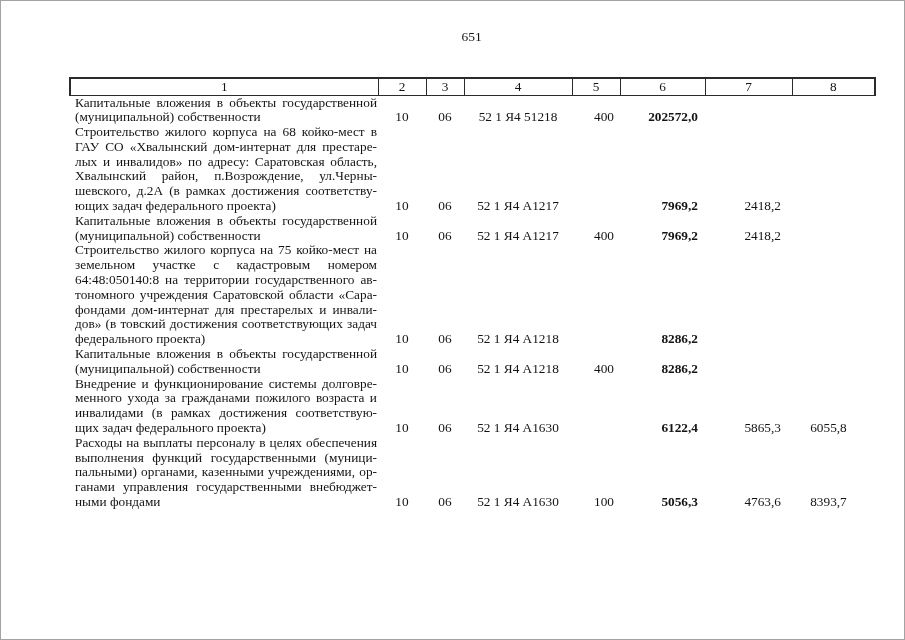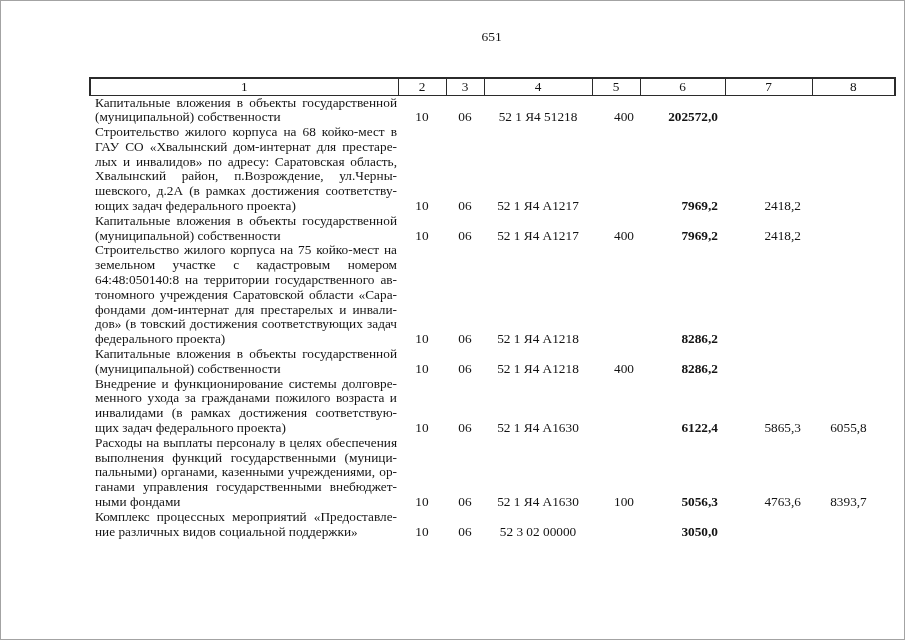--- a/index.html
+++ b/index.html
@@ -9,21 +9,21 @@
     width: 905px;
     height: 640px;
     background: #ffffff;
     border: 1px solid #a3a3a3;
     overflow: hidden;
     font-family: "Liberation Serif", serif;
     color: #141414;
   }
   .doc {
     position: absolute;
-    left: 88px;
+    left: 68px;
     top: 0;
     width: 805px;
   }
   .page-number {
     margin-top: 28px;
     text-align: center;
     font-size: 13.5px;
     line-height: 15px;
   }
   table.budget-table {
@@ -197,29 +197,16 @@
               <div class="ln last">ными фондами</div>
             </td>
             <td class="c2">10</td>
             <td class="c3">06</td>
             <td class="c4">52 1 Я4 А1630</td>
             <td class="c5">100</td>
             <td class="c6">5056,3</td>
             <td class="c7">4763,6</td>
             <td class="c8">8393,7</td>
           </tr>
-          <tr>
-            <td class="c1">
-              <div class="ln just">Комплекс процессных мероприятий «Предоставле-</div>
-              <div class="ln last">ние различных видов социальной поддержки»</div>
-            </td>
-            <td class="c2">10</td>
-            <td class="c3">06</td>
-            <td class="c4">52 3 02 00000</td>
-            <td class="c5"></td>
-            <td class="c6">3050,0</td>
-            <td class="c7"></td>
-            <td class="c8"></td>
-          </tr>
         </tbody>
     </table>
   </div>
 </div>
 
 </body></html>

